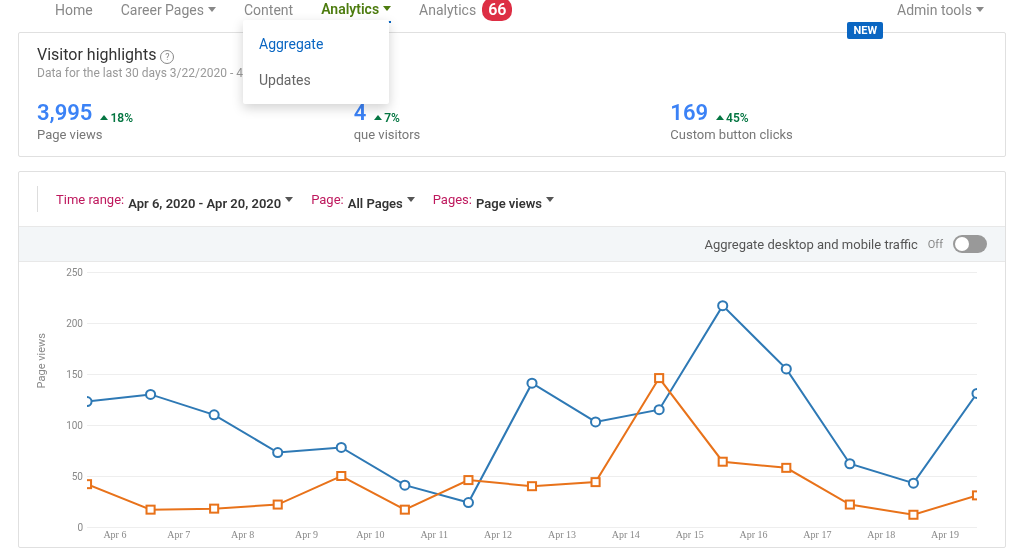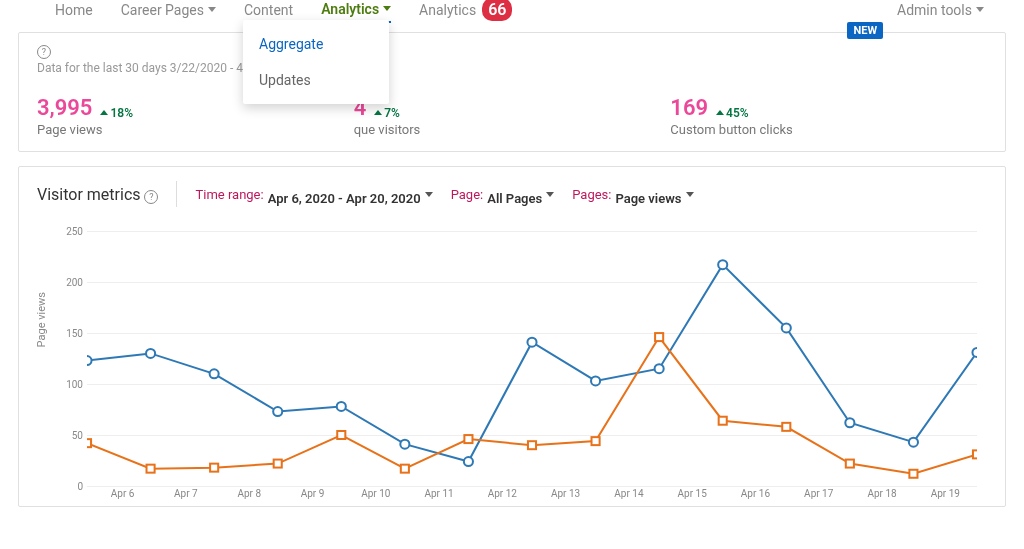--- a/index.html
+++ b/index.html
@@ -98,21 +98,21 @@
   font-size: 9px; color: #888;
 }
 .highlights-sub { font-size: 12px; color: #999; margin-top: 2px; }
 .metrics-row {
   display: flex;
   margin-top: 20px;
   gap: 0;
 }
 .metric { width: 330px; }
 .metric-val-row { display: flex; align-items: baseline; gap: 8px; }
-.metric-value { font-size: 22px; font-weight: 600; color: #ec4899; }
+.metric-value { font-size: 22px; font-weight: 600; color: #3b82f6; }
 .metric-delta { color: #057642; font-size: 12px; font-weight: 600; display: inline-flex; align-items: center; gap: 2px; }
 .tri-up {
   width: 0; height: 0;
   border-left: 4px solid transparent;
   border-right: 4px solid transparent;
   border-bottom: 5px solid #057642;
 }
 .metric-label { font-size: 13px; color: #777; margin-top: 2px; }
 
 .metrics-card {
@@ -177,22 +177,23 @@
 }
 .plot-svg { width: 100%; height: 100%; display: block; }
 .y-ticks {
   position: absolute; left: 0; top: 0; bottom: 20px; width: 26px;
 }
 .y-tick {
   position: absolute; right: 0; font-size: 10px; color: #888;
   transform: translateY(-50%);
 }
 .x-ticks {
-  position: absolute; left: 34px; right: 10px; bottom: 0; height: 18px;
-  display: flex;
+  position: absolute; left: 26px; right: 10px; bottom: 0; height: 18px;
+  display: flex;
+  font-family: Liberation Serif, serif;
 }
 .x-tick { flex: 1; text-align: center; font-size: 10px; color: #888; }
 .grid-line { position: absolute; left: 30px; right: 10px; height: 1px; background: #eee; }
 </style>
 </head>
 <body>
 
 <div class="nav">
   <span class="nav-item">Home</span>
   <span class="nav-item">
@@ -217,20 +218,21 @@
   </div>
 
   <div class="dropdown">
     <div class="dropdown-item active">Aggregate</div>
     <div class="dropdown-item">Updates</div>
   </div>
 </div>
 
 <div class="card">
   <div class="highlights-head">
+    <span class="highlights-title">Visitor highlights</span>
     <span class="q-icon">?</span>
   </div>
   <div class="highlights-sub">Data for the last 30 days 3/22/2020 - 4/21/20</div>
   <div class="metrics-row">
     <div class="metric">
       <div class="metric-val-row">
         <span class="metric-value">3,995</span>
         <span class="metric-delta">
             <span class="tri-up"></span>
             <span>18%</span>
@@ -256,40 +258,41 @@
             <span>45%</span>
           </span>
       </div>
       <div class="metric-label">Custom button clicks</div>
     </div>
   </div>
 </div>
 
 <div class="metrics-card">
   <div class="metrics-head">
-    <span class="metrics-title">
-      <span>Visitor metrics</span>
-      <span class="q-icon">?</span>
-    </span>
     <span class="v-sep"></span>
     <span class="filter">
       <span class="label">Time range:</span>
       <span class="value">Apr 6, 2020 - Apr 20, 2020</span>
       <span class="caret-down"></span>
     </span>
     <span class="filter">
       <span class="label">Page:</span>
       <span class="value">All Pages</span>
       <span class="caret-down"></span>
     </span>
     <span class="filter">
       <span class="label">Pages:</span>
       <span class="value">Page views</span>
       <span class="caret-down"></span>
     </span>
+  </div>
+  <div class="aggregate-bar">
+    <span>Aggregate desktop and mobile traffic</span>
+    <span class="off-label">Off</span>
+    <span class="toggle"></span>
   </div>
 
   <div class="chart-wrap">
     <div class="y-axis-label">Page views</div>
     <div class="chart-inner">
       <div class="y-ticks" id="y-ticks">
           <span class="y-tick" style="top: 100%;">0</span>
           <span class="y-tick" style="top: 80%;">50</span>
           <span class="y-tick" style="top: 60%;">100</span>
           <span class="y-tick" style="top: 40%;">150</span>

